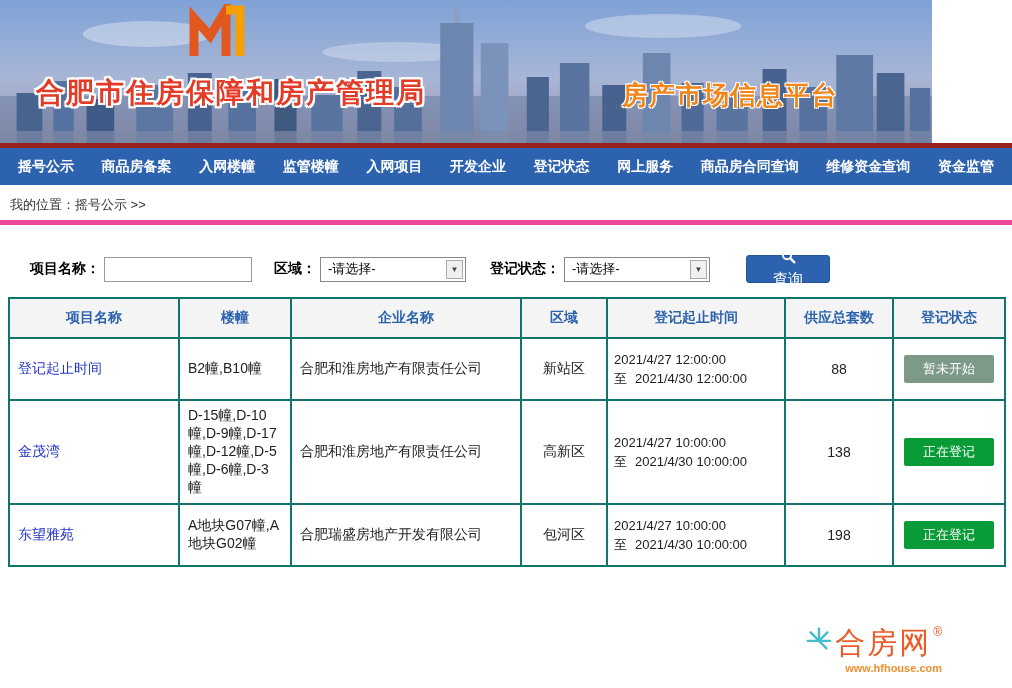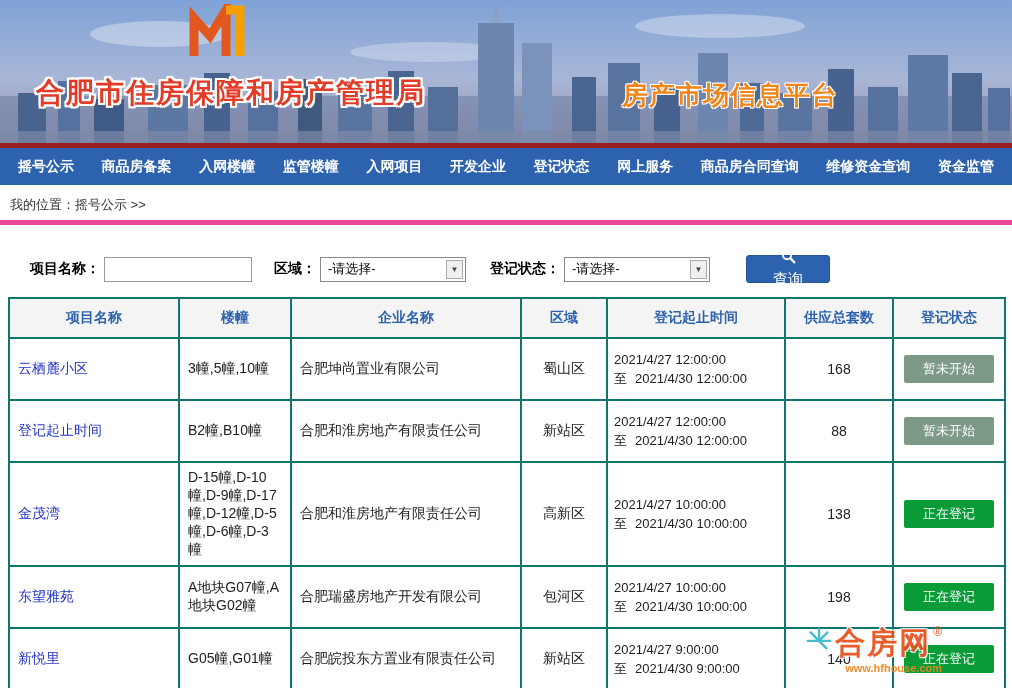--- a/index.html
+++ b/index.html
@@ -1,20 +1,20 @@
 <!DOCTYPE html>
 <html><head>
 <meta charset="utf-8">
 <style>
   * { box-sizing: border-box; margin: 0; padding: 0; }
   html,body { width:1012px; height:688px; overflow:hidden; background:#fff;
     font-family:"Liberation Sans", sans-serif; position:relative; }
 
   
-  .banner { position:relative; width:1012px; height:143px; overflow:hidden; }
+  .banner { position:relative; width:932px; height:143px; overflow:hidden; }
   .banner .skyline { position:absolute; left:0; top:0; width:100%; height:100%; display:block; }
   .logo-wrap { position:absolute; left:188px; top:4px; }
   .banner-title { position:absolute; left:36px; top:74px; font-size:28px; font-weight:bold;
     color:#e23c28; letter-spacing:2px; white-space:nowrap;
     text-shadow:2px 2px 0 #fff,-2px -2px 0 #fff,2px -2px 0 #fff,-2px 2px 0 #fff,0 2px 0 #fff,2px 0 0 #fff,0 -2px 0 #fff,-2px 0 0 #fff; }
   .banner-subtitle { position:absolute; left:622px; top:78px; font-size:26px; font-weight:bold;
     color:#f08519; letter-spacing:1px; white-space:nowrap;
     text-shadow:1px 1px 0 #fff,-1px -1px 0 #fff,1px -1px 0 #fff,-1px 1px 0 #fff; }
   .red-stripe { width:100%; height:5px; background:#96201c; }
 
@@ -54,21 +54,21 @@
   .project-link { color:#2535c8; text-decoration:none; cursor:pointer; }
   .time-cell { font-size:13px; padding:6px 4px 6px 6px; }
   .time-cell div { line-height:1.5; white-space:nowrap; }
   .time-end { margin-left:8px; }
   .status-btn { display:inline-block; min-width:90px; padding:5px 0; color:#fff;
     font-size:13px; text-align:center; border-radius:2px; cursor:pointer; }
 
   
   .watermark { position:absolute; right:70px; bottom:14px; opacity:.92; text-align:right; }
   .wm-top { display:flex; align-items:flex-start; justify-content:flex-end; gap:2px; }
-  .wm-name { font-size:30px; font-weight:bold; color:#e8501a; letter-spacing:2px;
+  .wm-name { font-size:30px; font-weight:normal; color:#e8501a; letter-spacing:2px;
     text-shadow:1px 1px 0 #fff,-1px -1px 0 #fff,1px -1px 0 #fff,-1px 1px 0 #fff; }
   .wm-reg { font-size:12px; color:#e8501a; margin-top:2px; }
   .wm-url { font-size:11px; color:#f0861e; font-weight:bold; margin-top:-2px; }
 </style>
 </head>
 <body>
 
 <div class="banner">
   <svg class="skyline" viewBox="0 0 1012 143" preserveAspectRatio="none" aria-hidden="true">
     <defs>
@@ -185,32 +185,20 @@
           <th>楼幢</th>
           <th>企业名称</th>
           <th>区域</th>
           <th>登记起止时间</th>
           <th>供应总套数</th>
           <th>登记状态</th>
         </tr>
     </thead>
     <tbody>
         <tr>
-          <td class="cell-left"><a class="project-link" href="#">云栖麓小区</a></td>
-          <td class="cell-left">3幢,5幢,10幢</td>
-          <td class="cell-left">合肥坤尚置业有限公司</td>
-          <td class="cell-center">蜀山区</td>
-          <td class="cell-left time-cell">
-            <div>2021/4/27 12:00:00</div>
-            <div><span>至</span><span class="time-end">2021/4/30 12:00:00</span></div>
-          </td>
-          <td class="cell-center">168</td>
-          <td class="cell-center"><span class="status-btn" style="background: rgb(125, 154, 136);">暂未开始</span></td>
-        </tr>
-        <tr>
           <td class="cell-left"><a class="project-link" href="#">登记起止时间</a></td>
           <td class="cell-left">B2幢,B10幢</td>
           <td class="cell-left">合肥和淮房地产有限责任公司</td>
           <td class="cell-center">新站区</td>
           <td class="cell-left time-cell">
             <div>2021/4/27 12:00:00</div>
             <div><span>至</span><span class="time-end">2021/4/30 12:00:00</span></div>
           </td>
           <td class="cell-center">88</td>
           <td class="cell-center"><span class="status-btn" style="background: rgb(125, 154, 136);">暂未开始</span></td>
@@ -230,32 +218,20 @@
         <tr>
           <td class="cell-left"><a class="project-link" href="#">东望雅苑</a></td>
           <td class="cell-left">A地块G07幢,A地块G02幢</td>
           <td class="cell-left">合肥瑞盛房地产开发有限公司</td>
           <td class="cell-center">包河区</td>
           <td class="cell-left time-cell">
             <div>2021/4/27 10:00:00</div>
             <div><span>至</span><span class="time-end">2021/4/30 10:00:00</span></div>
           </td>
           <td class="cell-center">198</td>
-          <td class="cell-center"><span class="status-btn" style="background: rgb(8, 155, 55);">正在登记</span></td>
-        </tr>
-        <tr>
-          <td class="cell-left"><a class="project-link" href="#">新悦里</a></td>
-          <td class="cell-left">G05幢,G01幢</td>
-          <td class="cell-left">合肥皖投东方置业有限责任公司</td>
-          <td class="cell-center">新站区</td>
-          <td class="cell-left time-cell">
-            <div>2021/4/27 9:00:00</div>
-            <div><span>至</span><span class="time-end">2021/4/30 9:00:00</span></div>
-          </td>
-          <td class="cell-center">140</td>
           <td class="cell-center"><span class="status-btn" style="background: rgb(8, 155, 55);">正在登记</span></td>
         </tr>
       </tbody>
   </table>
 </div>
 
 <div class="watermark">
   <div class="wm-top">
     <span style="margin-top:2px;">
       <svg width="28" height="28" viewBox="0 0 30 30" aria-hidden="true">

